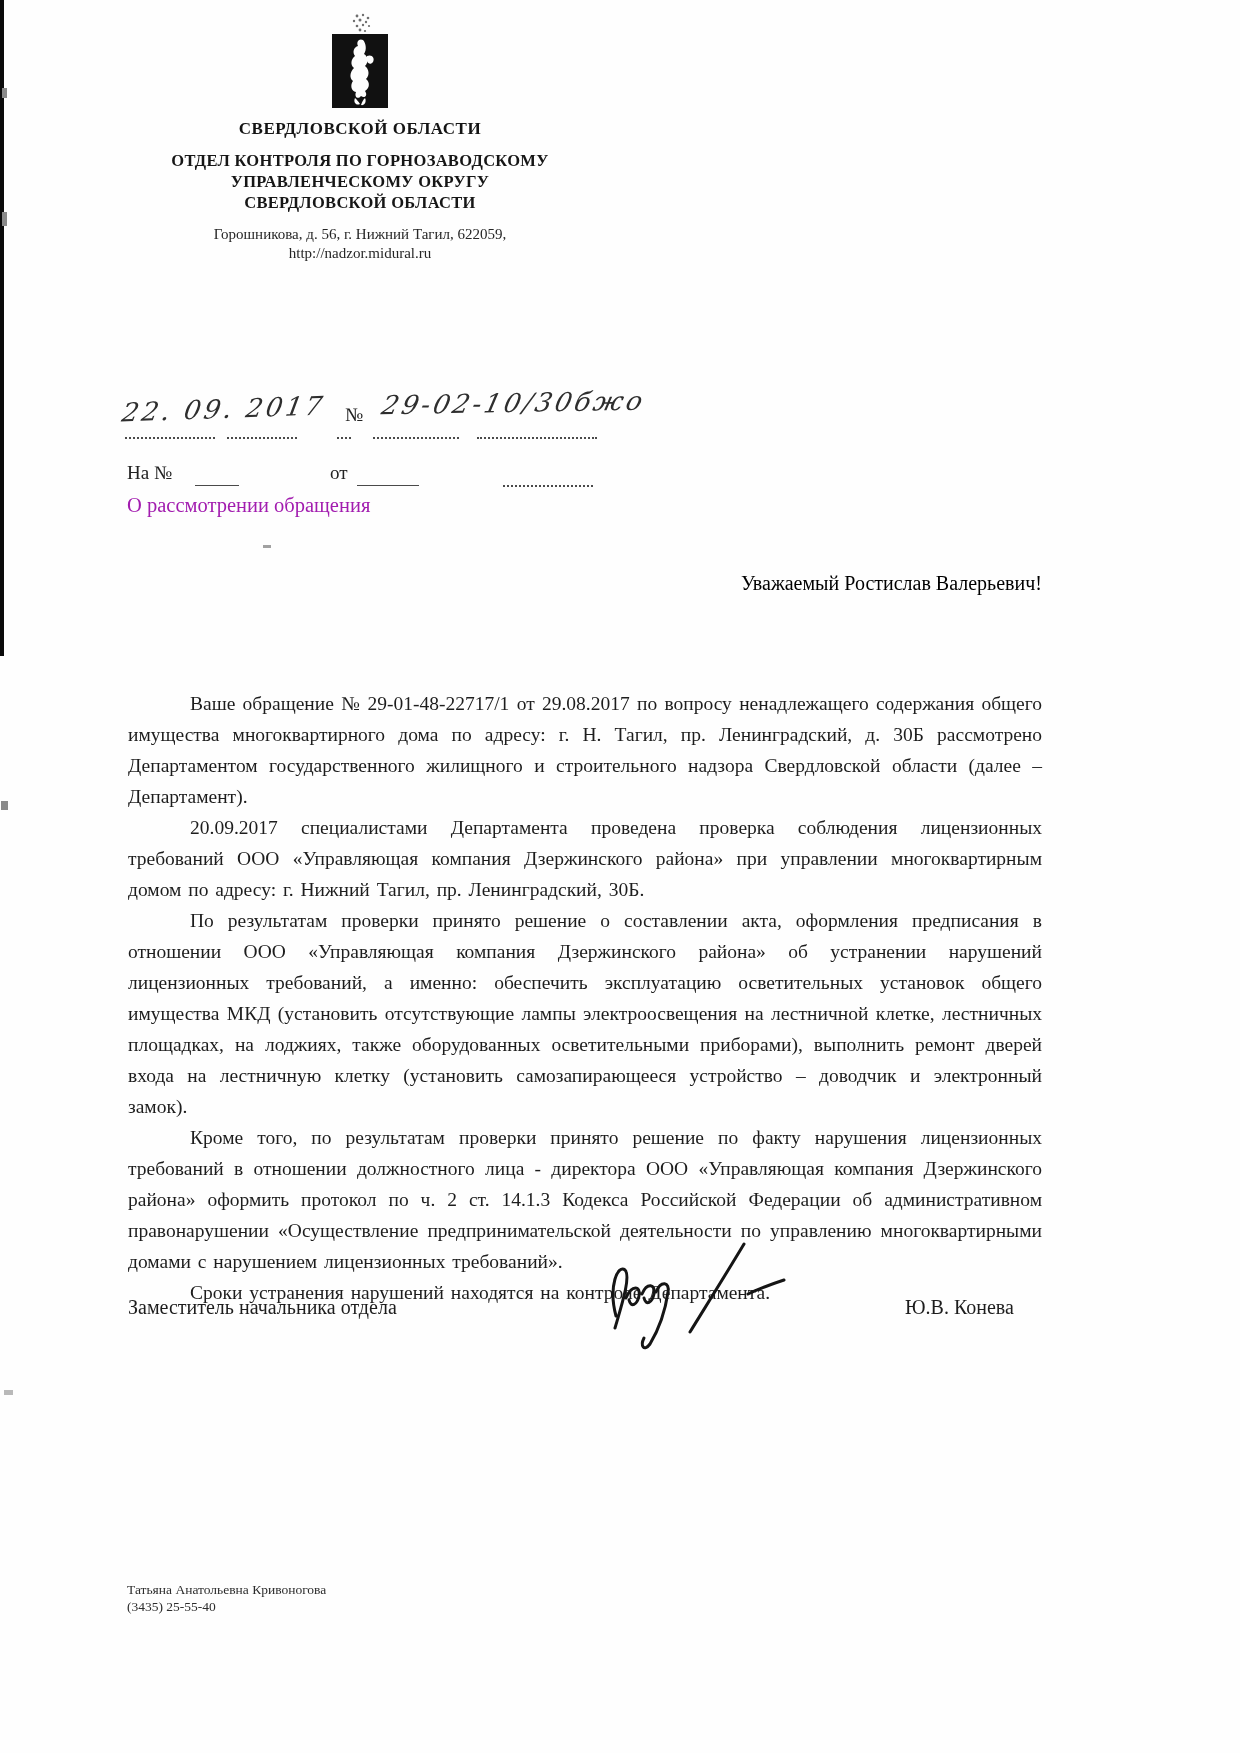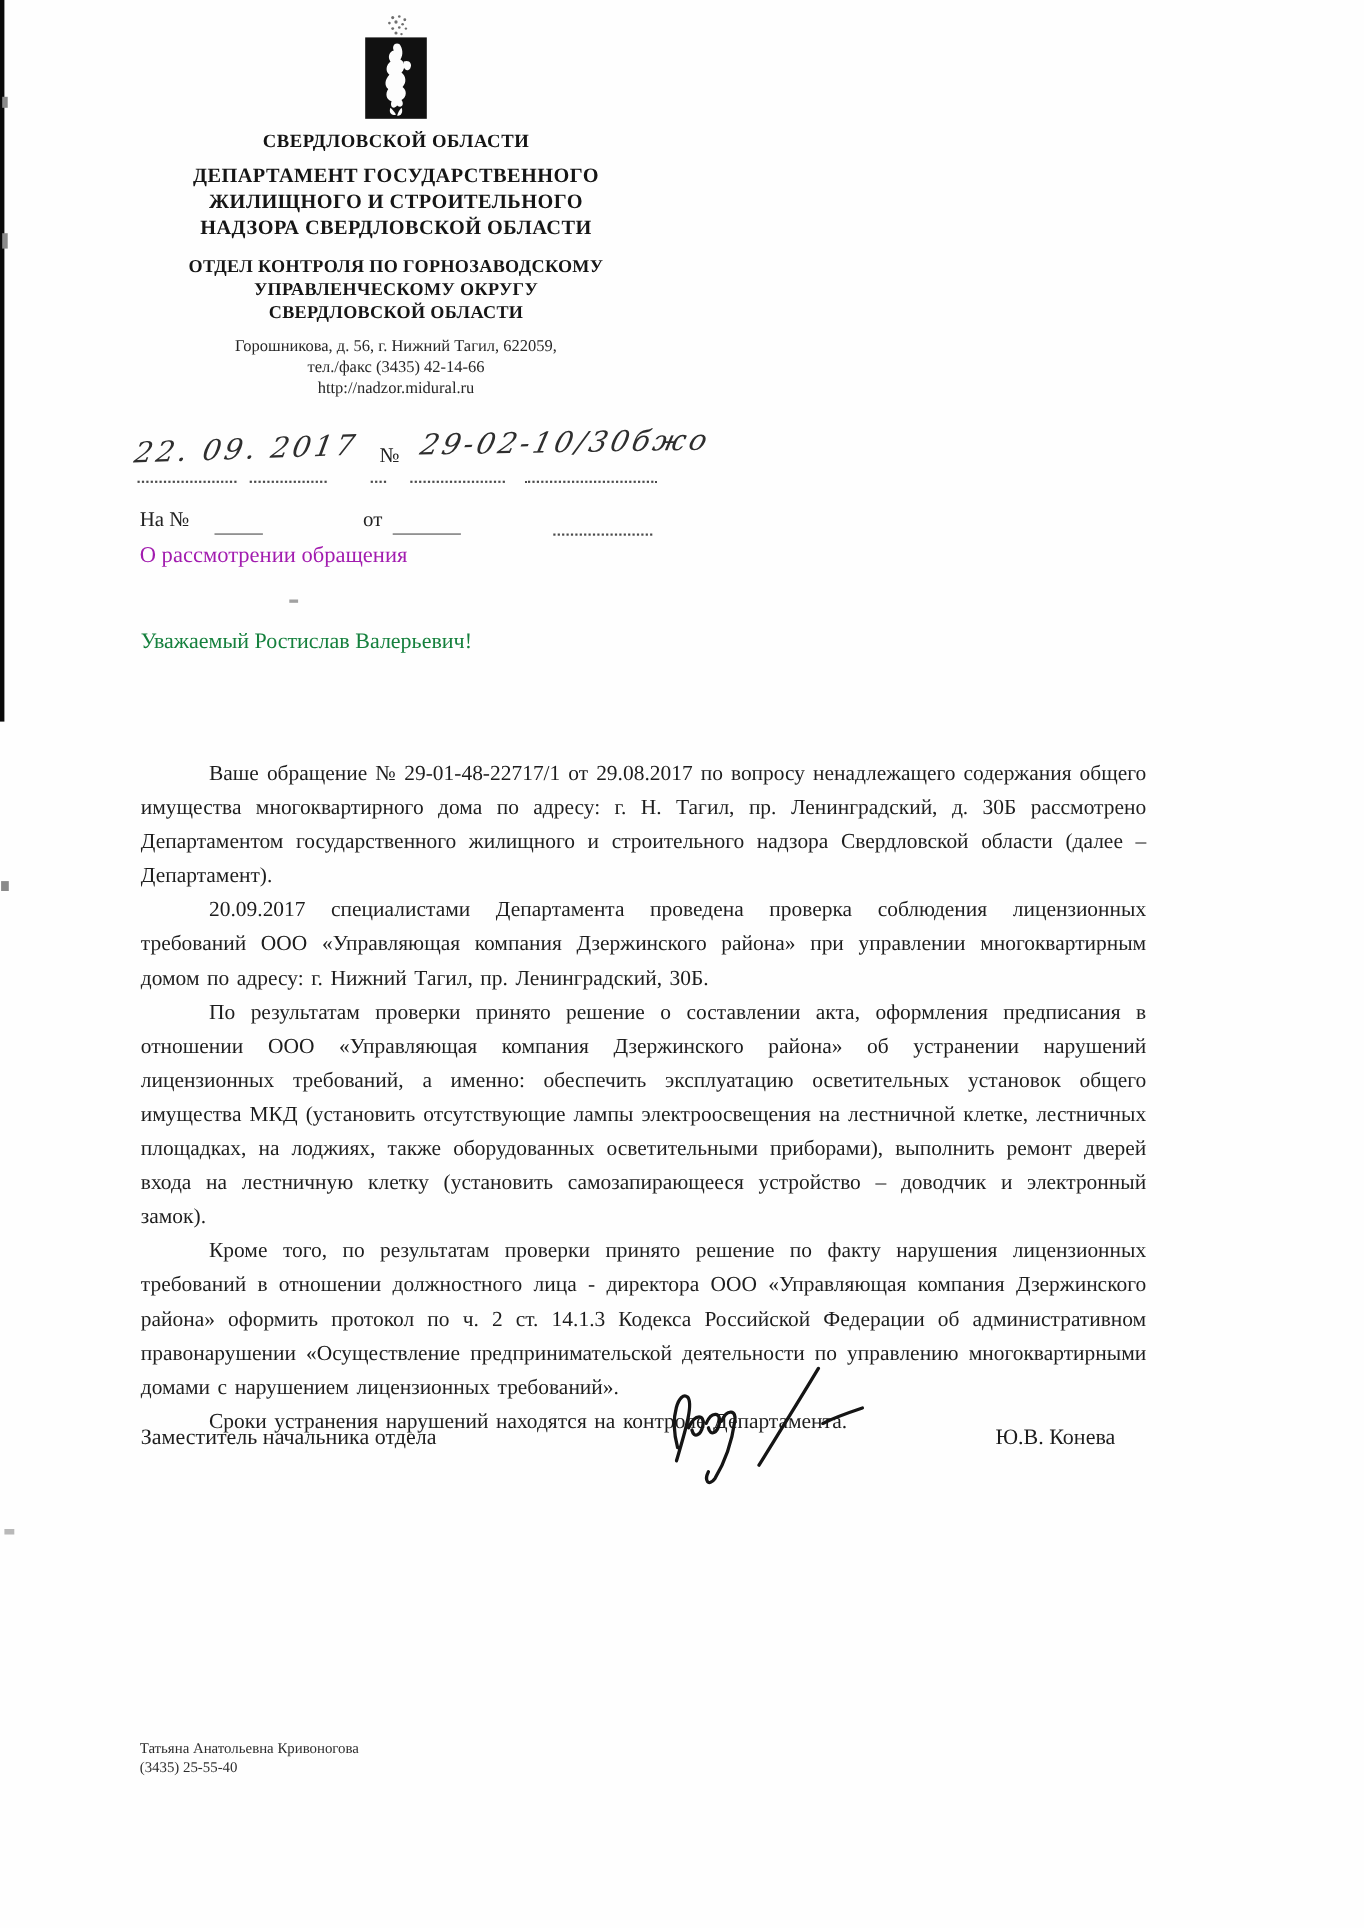--- a/index.html
+++ b/index.html
@@ -39,21 +39,21 @@
   .hw-number{position:absolute;left:268px;top:-4px;font-size:26px;transform:skewX(-14deg) rotate(-1deg);}
   .no-label{position:absolute;left:230px;top:12px;font-size:19px;color:#222;}
   .uline{position:absolute;border-bottom:2px dotted #4a4a4a;height:1px;}
   
   .ref-row{position:absolute;left:115px;top:462px;width:560px;height:34px;font-size:19px;color:#222;}
   .ref-label{position:absolute;left:12px;top:0;}
   .ref-from{position:absolute;left:215px;top:0;}
   
   .subject{position:absolute;left:127px;top:494px;font-size:20.5px;color:#a21caf;}
   
-  .salutation{position:absolute;left:128px;top:572px;width:914px;text-align:left;font-size:20px;color:#15803d;}
+  .salutation{position:absolute;left:128px;top:572px;width:914px;text-align:right;font-size:20px;color:#000000;}
   
   .body-text{position:absolute;left:128px;top:688px;width:914px;}
   .body-text p{
     margin:0;
     font-size:19.5px;
     line-height:31px;
     text-align:justify;
     text-indent:62px;
     color:#1d1d1d;
     word-spacing:2px;
@@ -97,33 +97,27 @@
       <rect x="5" y="22" width="56" height="74" fill="#111"></rect>
 
       <path fill="#fdfdfd" d="M36,28 C32,26 29,30 31,34 C27,35 25,40 28,44 C24,47 23,53 27,56
         C23,60 22,66 26,69 C23,73 24,79 29,80 C27,85 31,88 34,84 C38,87 41,83 38,79
         C43,76 43,70 39,67 C43,63 42,57 38,54 C42,50 41,44 37,42 C40,38 39,31 36,28 Z"></path>
       <path fill="#fdfdfd" d="M40,44 C45,42 48,46 46,50 C44,53 41,52 40,49 Z"></path>
       <path fill="#fdfdfd" d="M28,86 C26,90 29,94 33,92 C31,89 30,88 28,86 Z"></path>
       <path fill="#fdfdfd" d="M38,86 C40,90 37,94 34,93 C35,90 36,88 38,86 Z"></path>
     </svg>
     <div class="gov-line">СВЕРДЛОВСКОЙ ОБЛАСТИ</div>
-    <div class="dept-block">
-      <div class="dept-line">ДЕПАРТАМЕНТ ГОСУДАРСТВЕННОГО</div>
-      <div class="dept-line">ЖИЛИЩНОГО И СТРОИТЕЛЬНОГО</div>
-      <div class="dept-line">НАДЗОРА СВЕРДЛОВСКОЙ ОБЛАСТИ</div>
-    </div>
     <div class="otdel-block">
       <div class="otdel-line">ОТДЕЛ КОНТРОЛЯ ПО ГОРНОЗАВОДСКОМУ</div>
       <div class="otdel-line">УПРАВЛЕНЧЕСКОМУ ОКРУГУ</div>
       <div class="otdel-line">СВЕРДЛОВСКОЙ ОБЛАСТИ</div>
     </div>
     <div class="addr-block">
       <div class="addr-line">Горошникова, д. 56, г. Нижний Тагил, 622059,</div>
-      <div class="addr-line">тел./факс (3435) 42-14-66</div>
       <div class="addr-line">http://nadzor.midural.ru</div>
     </div>
   </div>
 
 
   <div class="reg-row">
     <span class="handwriting hw-date">22. 09. 2017</span>
     <span class="no-label">№</span>
     <span class="handwriting hw-number">29-02-10/30бжо</span>
     <span class="uline" style="left:10px;top:44px;width:90px;"></span>

